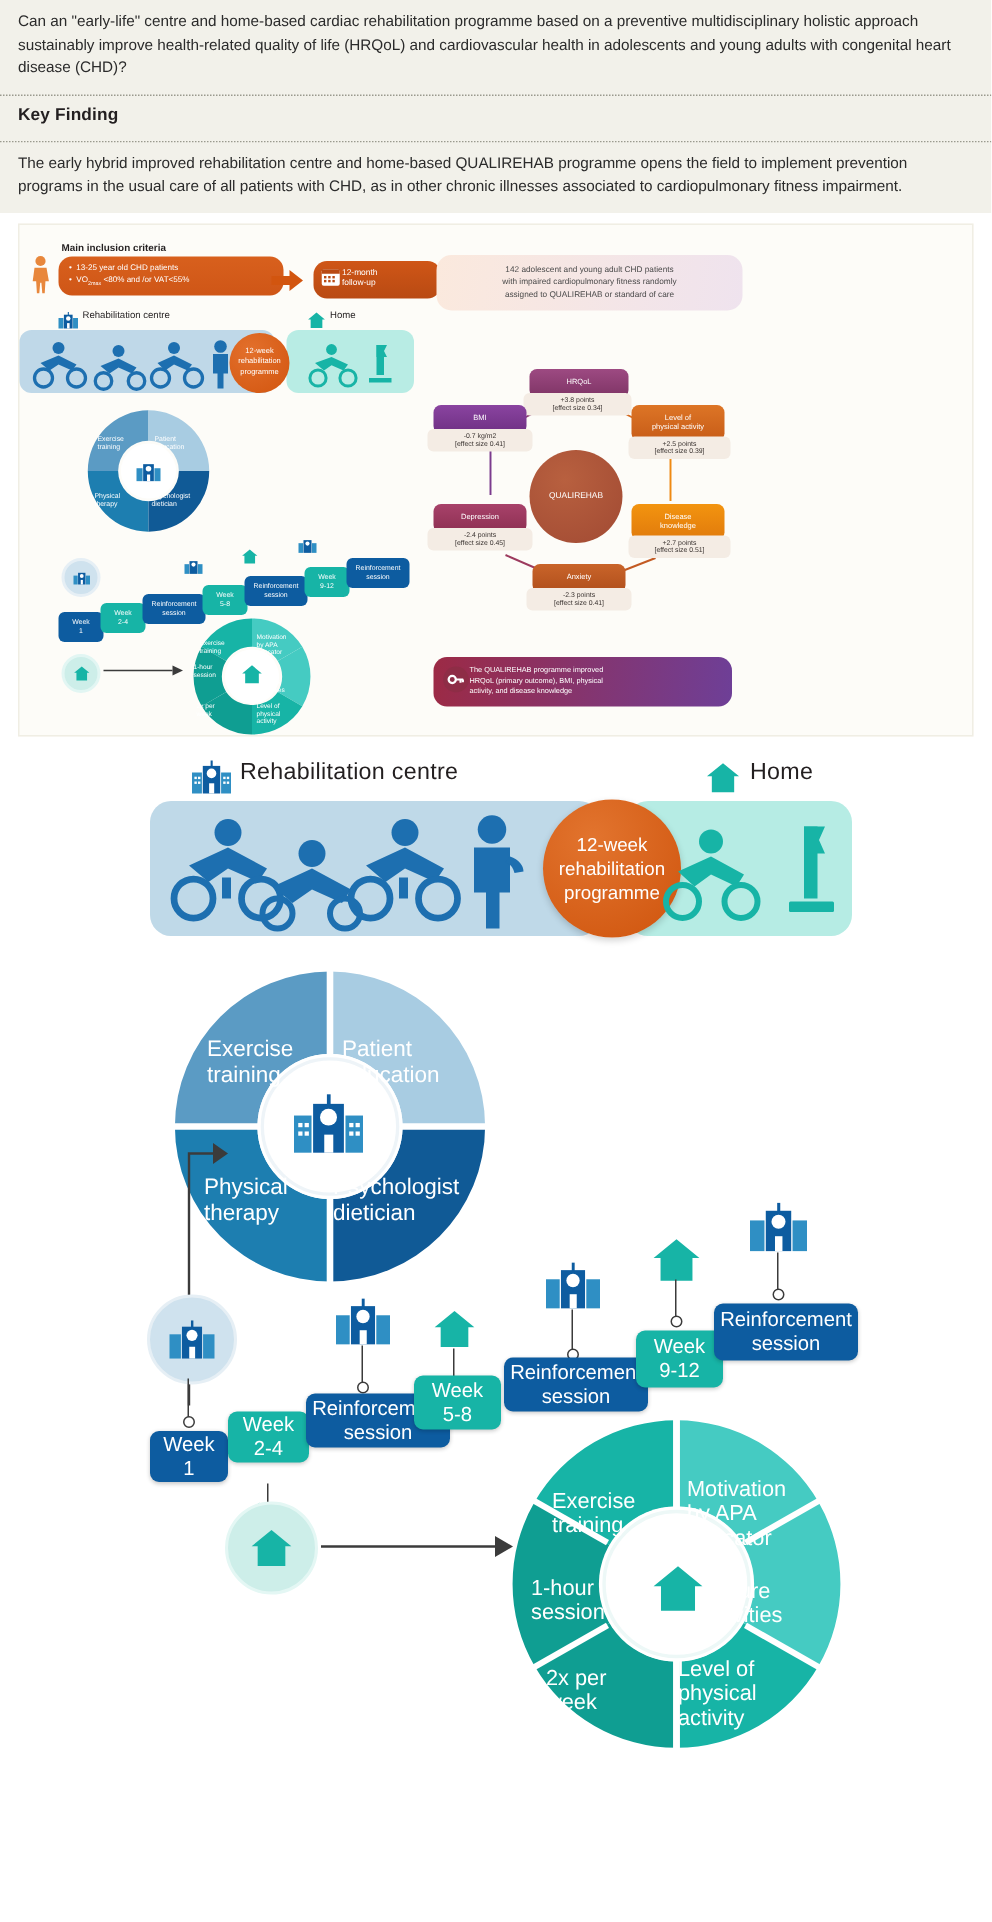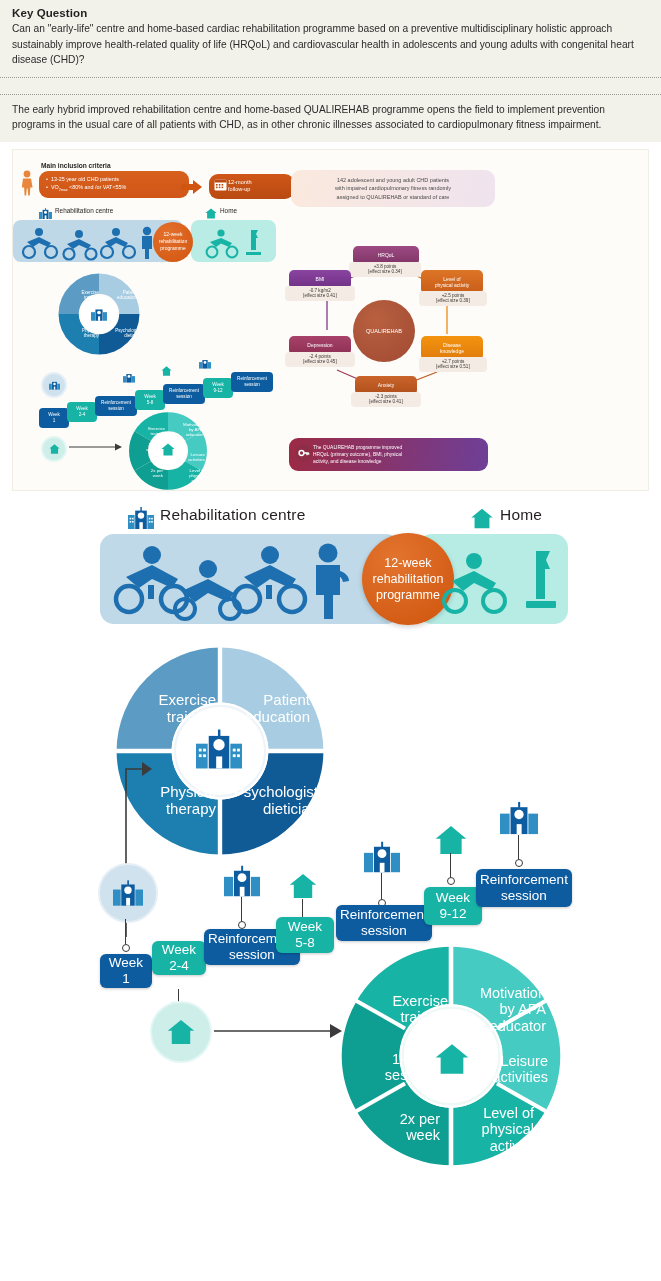--- a/index.html
+++ b/index.html
@@ -42,45 +42,45 @@
   
   .big{position:relative;margin-top:10px;height:700px;background:#fff;}
   .bigHeadTxt{position:absolute;font-size:15.5px;color:#231f20;letter-spacing:.2px;}
   .bigBandL{position:absolute;background:#bfd9e8;border-radius:14px;}
   .bigBandR{position:absolute;background:#b6ece4;border-radius:14px;}
   .bigCirc{position:absolute;border-radius:50%;
            background:radial-gradient(circle at 36% 28%,#e2742e,#cf540d);
            color:#fff;font-size:12.5px;text-align:center;line-height:1.28;
            display:flex;align-items:center;justify-content:center;
            box-shadow:0 2px 5px rgba(0,0,0,.18);}
-  .wheelLbl{position:absolute;color:#fff;text-align:right;line-height:1.14;pointer-events:none;}
+  .wheelLbl{position:absolute;color:#fff;text-align:left;line-height:1.14;pointer-events:none;}
   .tbox{position:absolute;border-radius:6px;color:#fff;text-align:center;
         display:flex;align-items:center;justify-content:center;line-height:1.16;
         box-shadow:0 1px 3px rgba(0,0,0,.22);}
   .stem{position:absolute;background:#3b3b3b;width:1.3px;}
   .dot{position:absolute;width:6px;height:6px;border-radius:50%;border:1.4px solid #3b3b3b;background:#fff;}
   .bldg{position:absolute;}
   .roundIcon{position:absolute;border-radius:50%;background:#cfe2ee;border:2px solid #e6eff5;
              display:flex;align-items:center;justify-content:center;}
   svg{display:block;overflow:visible;}
 </style>
 </head>
 <body>
 
 <div id="page">
 
   <div class="panel-wrap">
 
     <div class="panel">
-      <div class="panel-head">Key Question</div>
       <div class="panel-body">Can an "early-life" centre and home-based cardiac rehabilitation programme based on a preventive multidisciplinary holistic approach sustainably improve health-related quality of life (HRQoL) and cardiovascular health in adolescents and young adults with congenital heart disease (CHD)?</div>
     </div>
     <div class="dotted"></div>
 
     <div class="panel">
+      <div class="panel-head">Key Finding</div>
     </div>
     <div class="dotted"></div>
 
     <div class="panel">
       <div class="panel-body">The early hybrid improved rehabilitation centre and home-based QUALIREHAB programme opens the field to implement prevention programs in the usual care of all patients with CHD, as in other chronic illnesses associated to cardiopulmonary fitness impairment.</div>
     </div>
   </div>
 
   <div class="mini">
 

